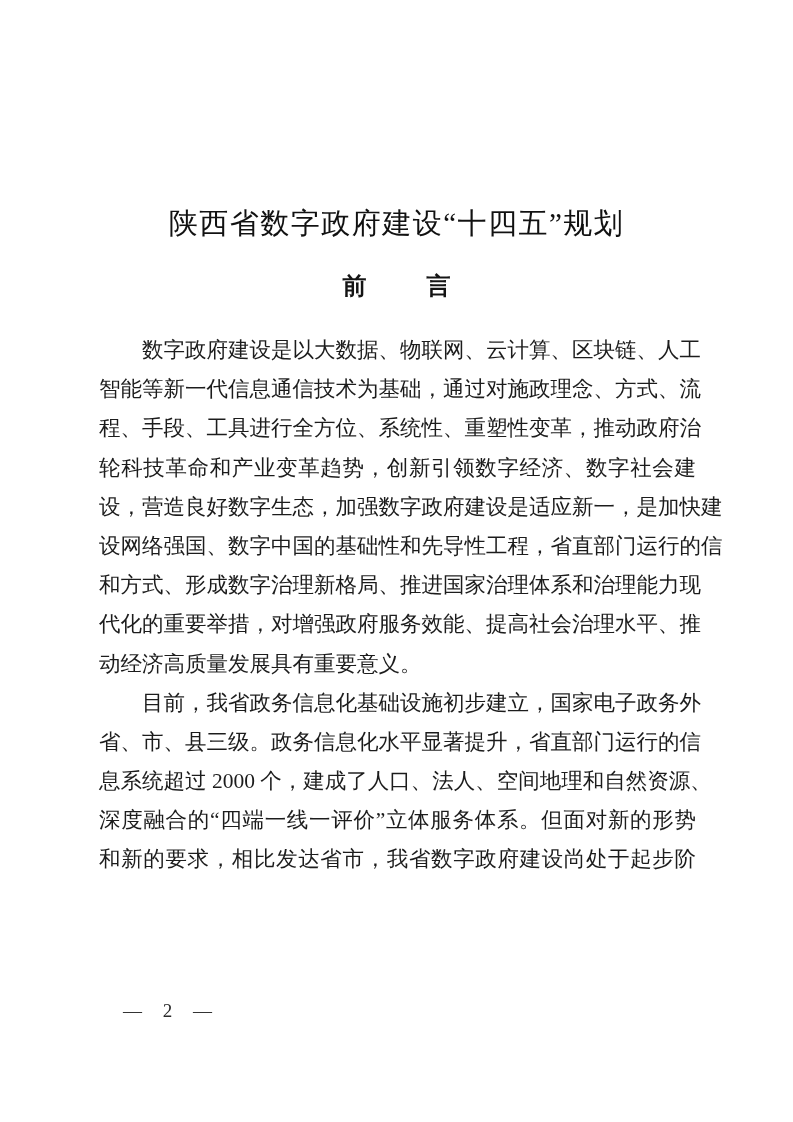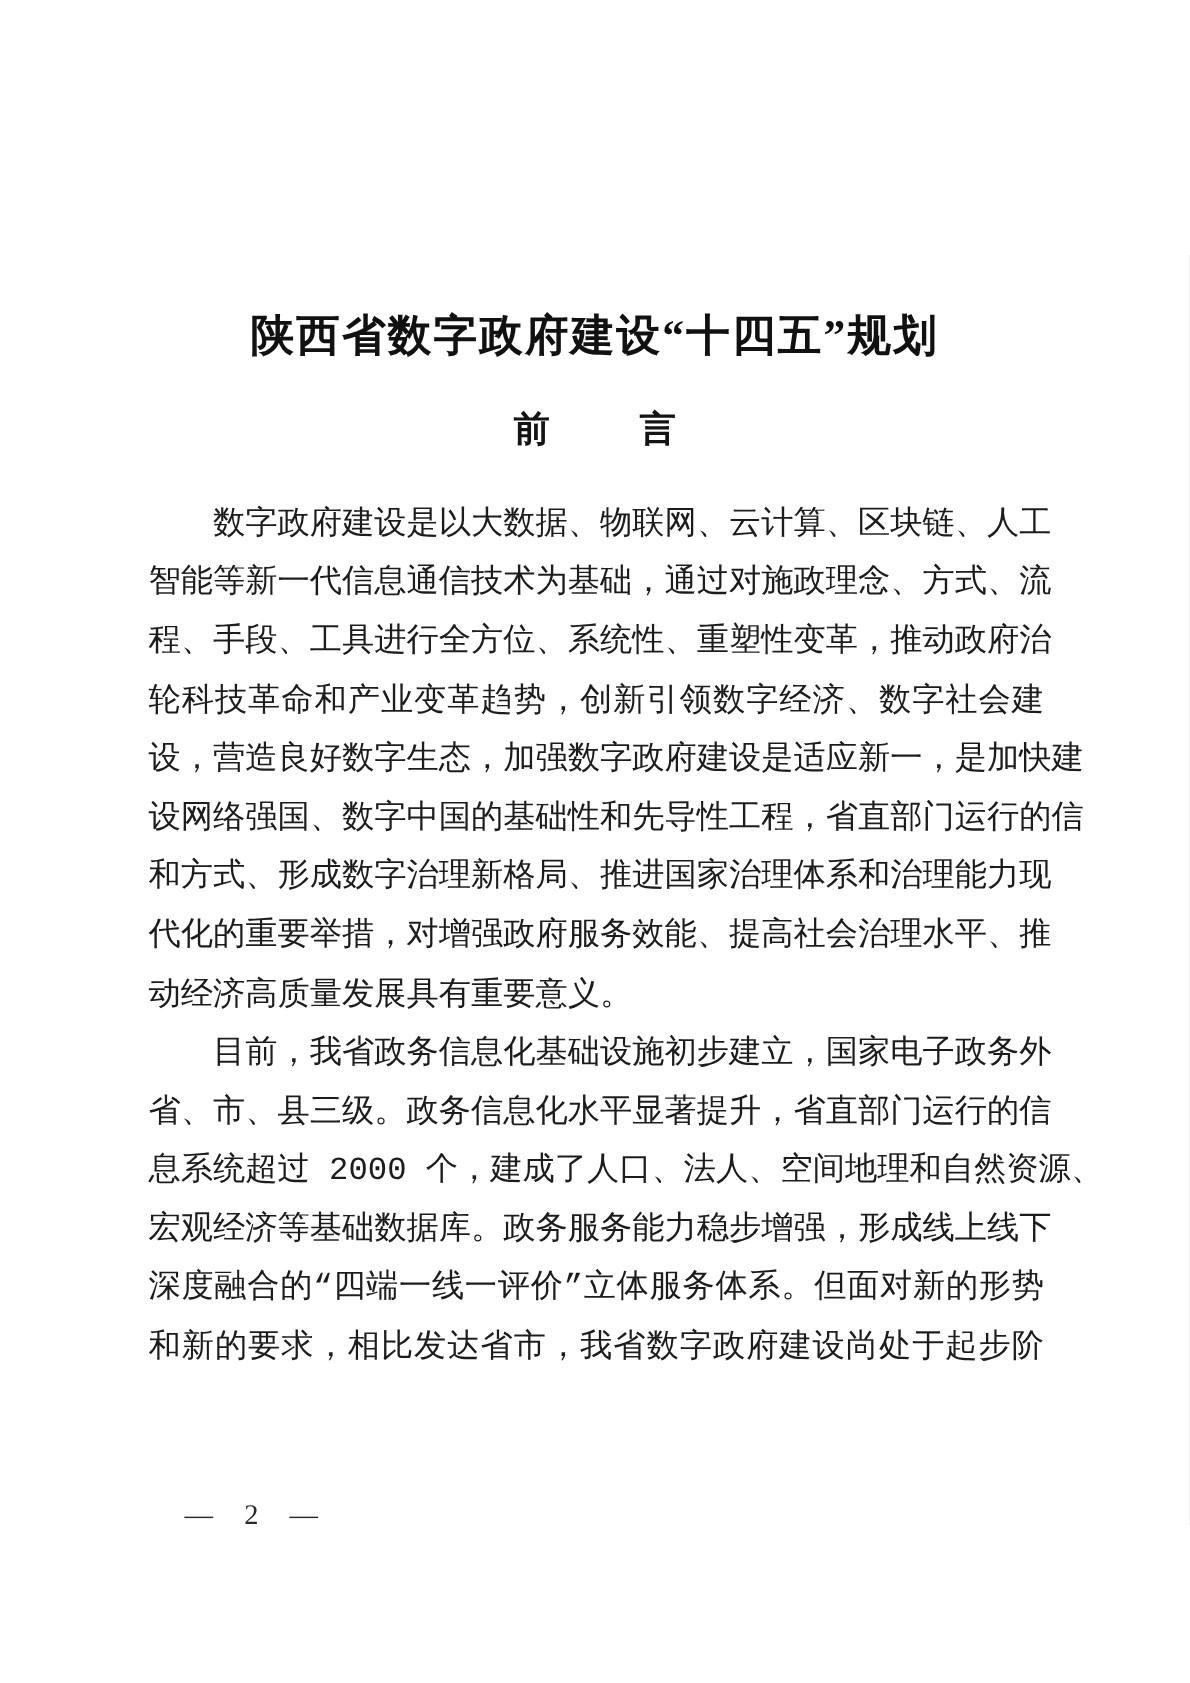--- a/index.html
+++ b/index.html
@@ -17,21 +17,21 @@
     font-family: "Liberation Serif", "DejaVu Serif", serif;
     color: #1c1c1c;
   }
   .doc-title {
     position: absolute;
     top: 204px;
     left: 0;
     width: 100%;
     text-align: center;
     font-size: 29px;
-    font-weight: bold;
+    font-weight: normal;
     letter-spacing: 1.5px;
     color: #111111;
     margin: 0;
   }
   .section-heading {
     position: absolute;
     top: 270px;
     left: 0;
     width: 100%;
     display: flex;
@@ -48,21 +48,20 @@
     width: 597px;
     font-size: 21.5px;
     color: #1c1c1c;
   }
   .line {
     height: 39.2px;
     line-height: 39.2px;
     text-align: justify;
     text-align-last: justify;
     white-space: nowrap;
-    font-family: Liberation Mono, monospace;
   }
   .line.indent {
     text-indent: 2em;
   }
   .line.short {
     text-align-last: left;
   }
   .page-number {
     position: absolute;
     top: 1000px;
@@ -91,20 +90,19 @@
       <div class="line">程、手段、工具进行全方位、系统性、重塑性变革，推动政府治</div>
       <div class="line">轮科技革命和产业变革趋势，创新引领数字经济、数字社会建</div>
       <div class="line">设，营造良好数字生态，加强数字政府建设是适应新一，是加快建</div>
       <div class="line">设网络强国、数字中国的基础性和先导性工程，省直部门运行的信</div>
       <div class="line">和方式、形成数字治理新格局、推进国家治理体系和治理能力现</div>
       <div class="line">代化的重要举措，对增强政府服务效能、提高社会治理水平、推</div>
       <div class="line short">动经济高质量发展具有重要意义。</div>
       <div class="line indent">目前，我省政务信息化基础设施初步建立，国家电子政务外</div>
       <div class="line">省、市、县三级。政务信息化水平显著提升，省直部门运行的信</div>
       <div class="line">息系统超过 2000 个，建成了人口、法人、空间地理和自然资源、</div>
-      <div class="line">宏观经济等基础数据库。政务服务能力稳步增强，形成线上线下</div>
       <div class="line">深度融合的“四端一线一评价”立体服务体系。但面对新的形势</div>
       <div class="line">和新的要求，相比发达省市，我省数字政府建设尚处于起步阶</div>
     </div>
 
   <div class="page-number">— 2 —</div>
 
 </div>
 
 </body></html>

